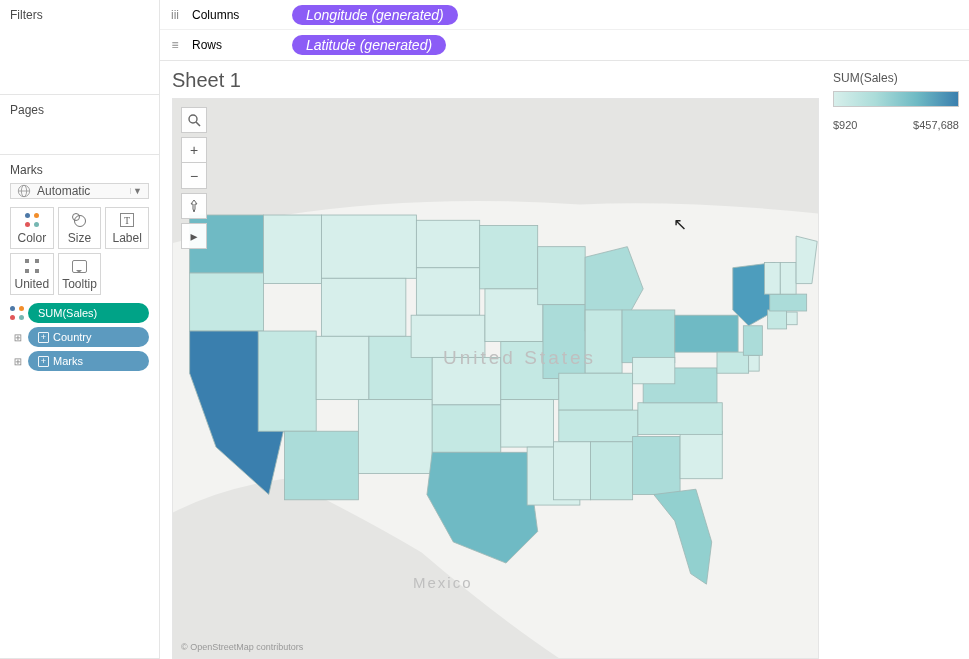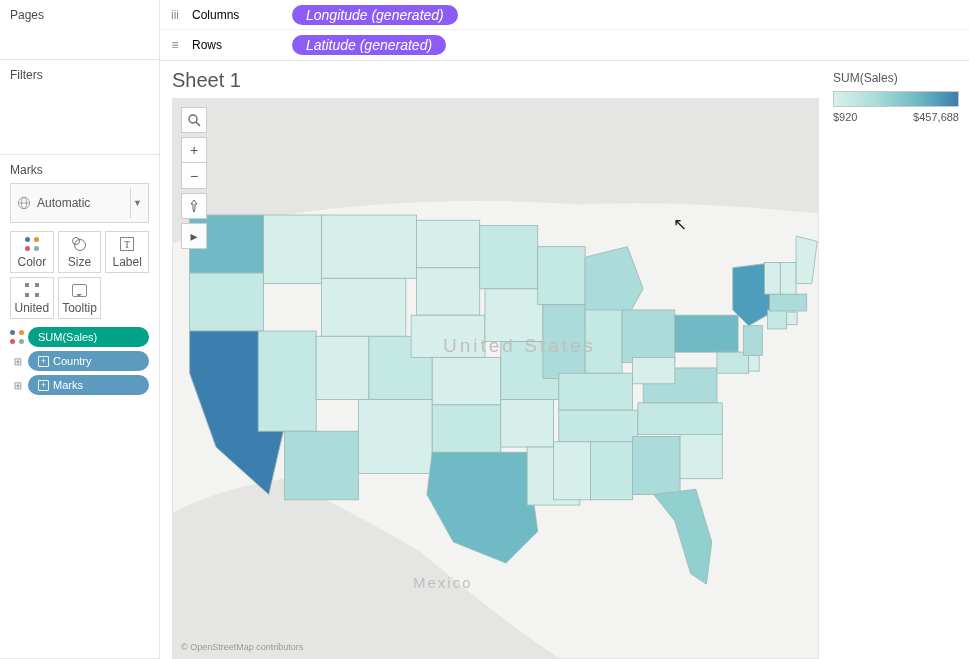--- a/index.html
+++ b/index.html
@@ -8,21 +8,21 @@
   .left-col { width: 160px; border-right: 1px solid #e5e5e5; display: flex; flex-direction: column; }
   .right-col { flex: 1; display: flex; flex-direction: column; }
 
   
   .panel { border-bottom: 1px solid #e5e5e5; padding: 8px 10px 10px 10px; }
   .panel-title { font-size: 12px; color: #4a4a4a; margin-bottom: 4px; }
   .pages-panel { height: 60px; }
   .filters-panel { height: 95px; }
   .marks-panel { flex: 1; }
 
-  .marks-select { margin-top: 6px; border: 1px solid #d6d6d6; height: 40px; display: flex; align-items: center; padding: 0 6px; color: #555; background: #f9f9f9; position: relative; }
+  .marks-select { margin-top: 6px; border: 1px solid #d6d6d6; height: 16px; display: flex; align-items: center; padding: 0 6px; color: #555; background: #f9f9f9; position: relative; }
   .marks-select .globe-icon { width: 14px; height: 14px; margin-right: 6px; color: #888; }
   .marks-select .caret { position: absolute; right: 4px; top: 4px; bottom: 4px; width: 14px; border-left: 1px solid #d6d6d6; display: flex; align-items: center; justify-content: center; color: #777; font-size: 9px; }
 
   .marks-grid { display: grid; grid-template-columns: repeat(3, 1fr); gap: 4px; margin-top: 8px; }
   .marks-grid2 { display: grid; grid-template-columns: repeat(3, 1fr); gap: 4px; margin-top: 4px; }
   .mark-btn { border: 1px solid #d6d6d6; height: 42px; display: flex; flex-direction: column; align-items: center; justify-content: center; background: #fff; cursor: pointer; }
   .mark-btn .micon { font-size: 15px; height: 18px; display: flex; align-items: center; color: #6b6b6b; }
   .mark-btn .mlabel { font-size: 12px; color: #555; margin-top: 2px; }
 
   .pill-list { margin-top: 8px; display: flex; flex-direction: column; gap: 4px; }
@@ -63,21 +63,21 @@
   .s3 { fill:#92d0cf; }
   .s4 { fill:#6fbac4; }
   .s5 { fill:#4d9dbd; }
   .s6 { fill:#3a7fae; }
   .bg-land { fill:#e5e5e3; stroke:none; }
 
   
   .legend { width: 150px; padding: 10px 10px 0 14px; }
   .legend-title { font-size: 12px; color: #555; margin-bottom: 6px; }
   .legend-bar { height: 16px; background: linear-gradient(90deg,#d7efeb,#abdcd9,#6fbac4,#3a7fae); border: 1px solid #c9c9c9; }
-  .legend-ticks { display: flex; justify-content: space-between; font-size: 11px; color: #555; margin-top: 4px; }
+  .legend-ticks { display: flex; justify-content: space-between; font-size: 11px; color: #555; margin-top: 12px; }
 
   
   .dots4 { display:inline-block; width:14px; height:14px; position:relative; }
   .dots4 span { position:absolute; width:5px; height:5px; border-radius:50%; }
   .dots4 .d1{background:#4e79a7;top:0;left:0;} .dots4 .d2{background:#f28e2b;top:0;right:0;}
   .dots4 .d3{background:#e15759;bottom:0;left:0;} .dots4 .d4{background:#76b7b2;bottom:0;right:0;}
   .sz-icon{display:inline-block;width:14px;height:14px;position:relative;}
   .sz-icon::before{content:"";position:absolute;width:6px;height:6px;border:1px solid #777;border-radius:50%;top:0;left:0;}
   .sz-icon::after{content:"";position:absolute;width:10px;height:10px;border:1px solid #777;border-radius:50%;bottom:0;right:0;}
   .t-icon{border:1px solid #888;width:14px;height:14px;display:inline-flex;align-items:center;justify-content:center;font-size:10px;font-family:serif;color:#666;}
@@ -87,25 +87,25 @@
   .tooltip-icon{width:15px;height:13px;border:1px solid #888;border-radius:2px;position:relative;display:inline-block;}
   .tooltip-icon::after{content:"";position:absolute;bottom:-4px;left:3px;border:3px solid transparent;border-top-color:#888;}
   .hier-icon{color:#888;font-size:10px;letter-spacing:-2px;}
 </style>
 </head>
 <body>
 
 <div class="app">
 
   <div class="left-col">
+    <div class="panel filters-panel">
+      <div class="panel-title">Filters</div>
+    </div>
     <div class="panel pages-panel">
       <div class="panel-title">Pages</div>
-    </div>
-    <div class="panel filters-panel">
-      <div class="panel-title">Filters</div>
     </div>
     <div class="panel marks-panel">
       <div class="panel-title">Marks</div>
       <div class="marks-select">
         <svg class="globe-icon" viewBox="0 0 16 16">
             <circle cx="8" cy="8" r="6.5" fill="none" stroke="#999"></circle>
             <ellipse cx="8" cy="8" rx="3" ry="6.5" fill="none" stroke="#999"></ellipse>
             <line x1="1.5" y1="8" x2="14.5" y2="8" stroke="#999"></line>
           </svg>
         <span>Automatic</span>
@@ -257,21 +257,21 @@
             <rect class="state s0" x="560" y="243" width="10" height="15"></rect>
             <rect class="state s2" x="555" y="215" width="18" height="28"></rect>
             <rect class="state s1" x="578" y="200" width="18" height="18"></rect>
             <rect class="state s0" x="596" y="202" width="10" height="12"></rect>
             <rect class="state s2" x="580" y="185" width="35" height="16"></rect>
             <rect class="state s0" x="575" y="155" width="15" height="30"></rect>
             <rect class="state s0" x="590" y="155" width="15" height="30"></rect>
             <path class="state s0" d="M605,130 L625,135 L620,175 L605,175 Z"></path>
           </svg>
 
-          <span class="map-label-country" style="top:236px;left:270px;">United States</span>
+          <span class="map-label-country" style="top:248px;left:270px;">United States</span>
           <span class="map-label-mexico" style="top:475px;left:240px;">Mexico</span>
           <span class="cursor-pointer" style="top:115px;left:500px;">↖</span>
 
           <div class="map-tools">
             <div class="tool-btn">
                 <svg width="13" height="13" viewBox="0 0 13 13">
                   <circle cx="5" cy="5" r="4" fill="none" stroke="#666" stroke-width="1.4"></circle>
                   <line x1="8" y1="8" x2="12" y2="12" stroke="#666" stroke-width="1.6"></line>
                 </svg>
               </div>

